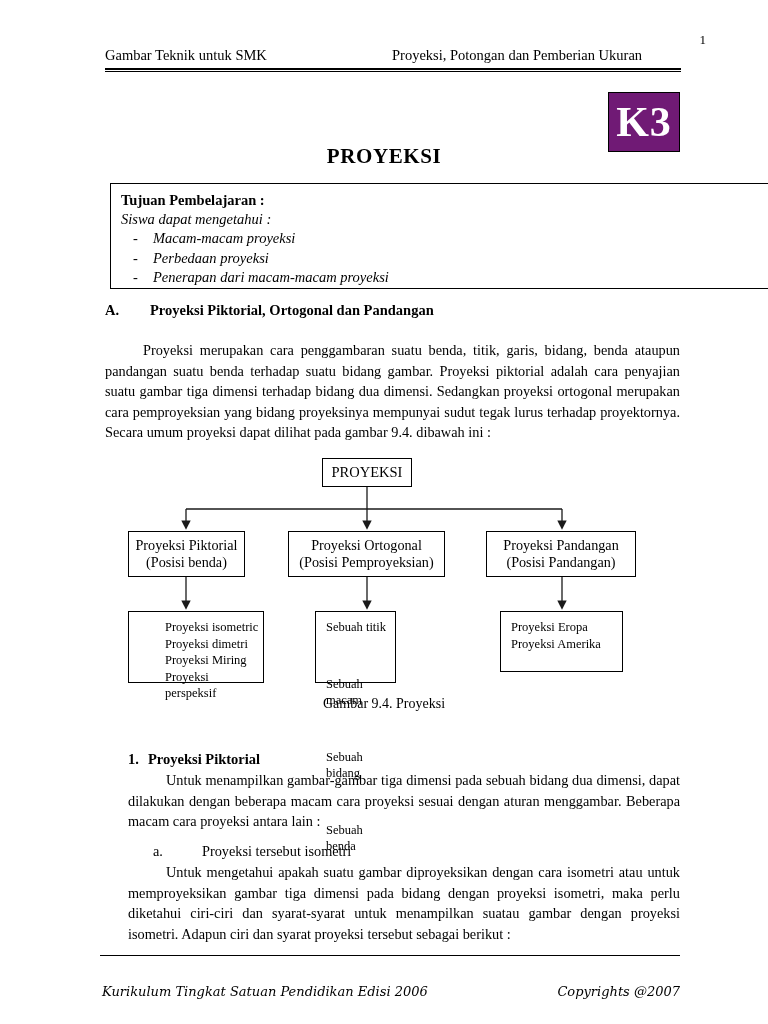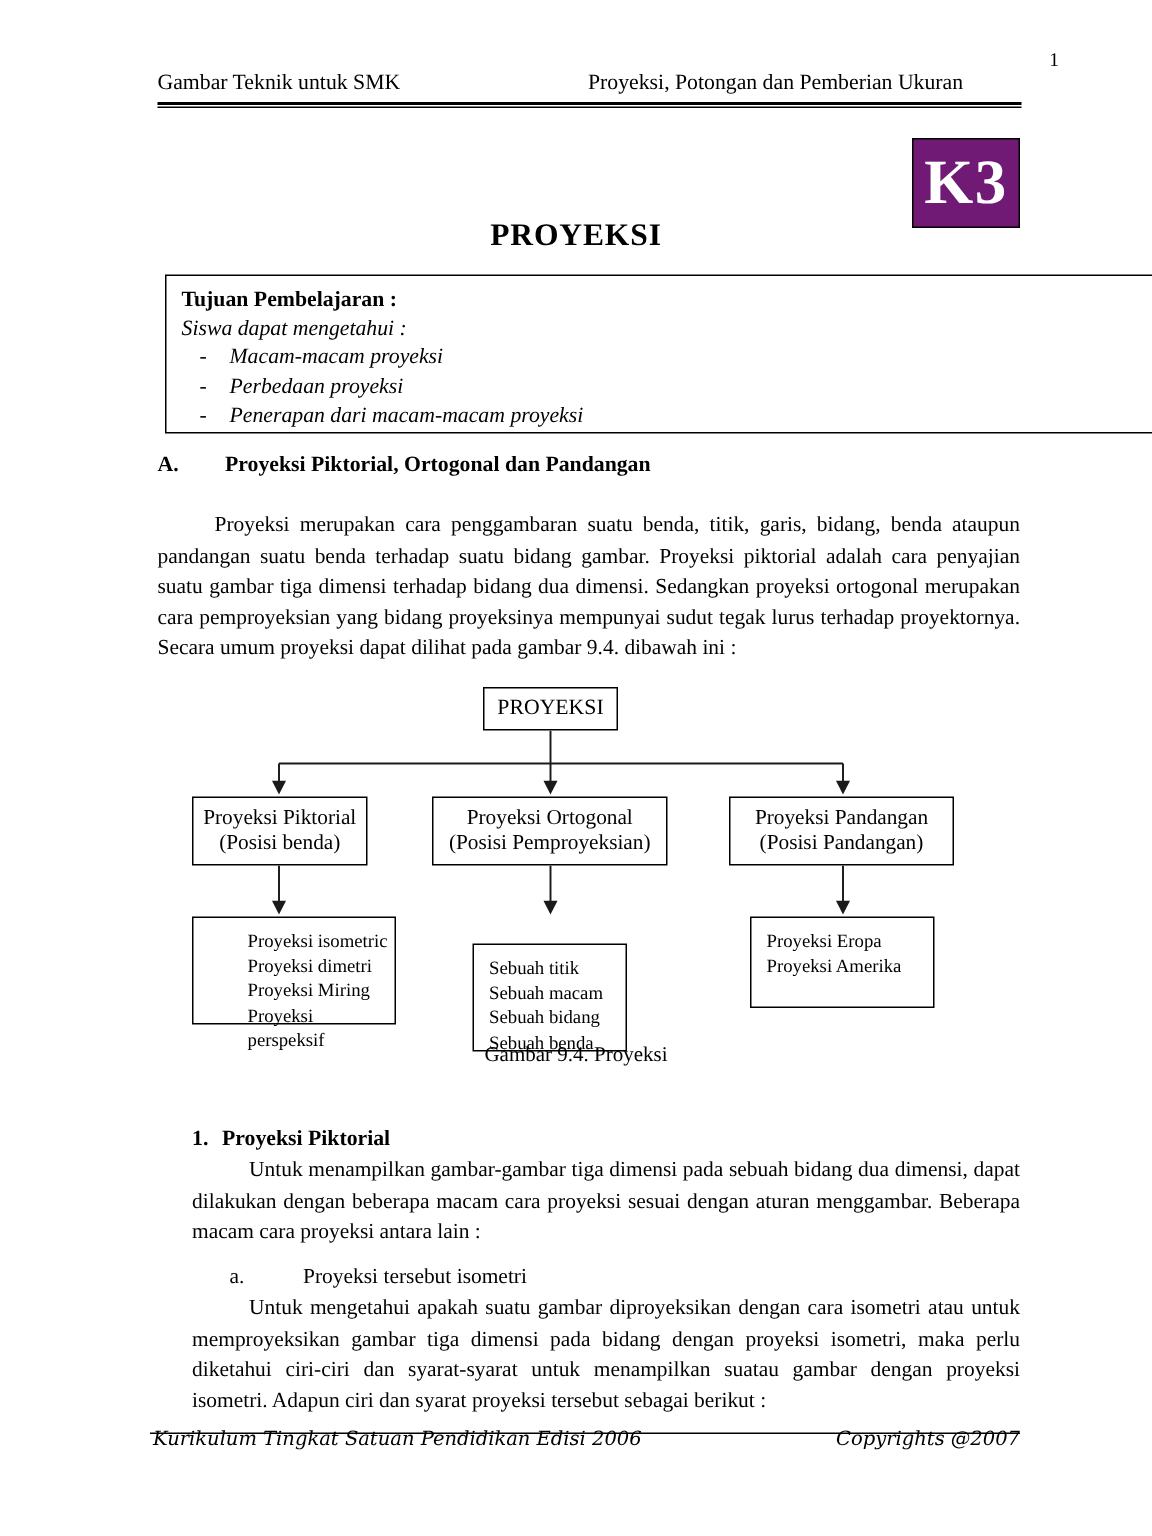--- a/index.html
+++ b/index.html
@@ -194,21 +194,21 @@
 
   .node.leaf {
     align-items: flex-start;
     justify-content: flex-start;
     text-align: left;
     padding: 7px 0 0 10px;
     font-size: 12.5px;
     line-height: 16.5px;
   }
   .node.l2a { left: 128px; top: 611px; width: 136px; height: 72px; padding-left: 36px; }
-  .node.l2b { left: 315px; top: 629px; width: 103px; height: 72px; }
+  .node.l2b { left: 315px; top: 611px; width: 81px; height: 72px; gap: 40px; }
   .node.l2c { left: 500px; top: 611px; width: 123px; height: 61px; }
 
   .figcaption {
     position: absolute;
     top: 696px;
     left: 0;
     width: 768px;
     text-align: center;
     font-size: 14px;
   }
@@ -257,21 +257,21 @@
   .footer-rule {
     position: absolute;
     left: 100px;
     top: 955px;
     width: 580px;
     border-top: 1.5px solid #000;
   }
   .footer {
     position: absolute;
     left: 100px;
-    top: 952px;
+    top: 984px;
     width: 580px;
     height: 20px;
     font-family: "DejaVu Serif", "Liberation Serif", serif;
     font-style: italic;
     font-size: 13px;
   }
   .footer-left { position: absolute; left: 2px; top: 0; white-space: nowrap; }
   .footer-right { position: absolute; right: 0; top: 0; white-space: nowrap; }
 </style>
 </head>

